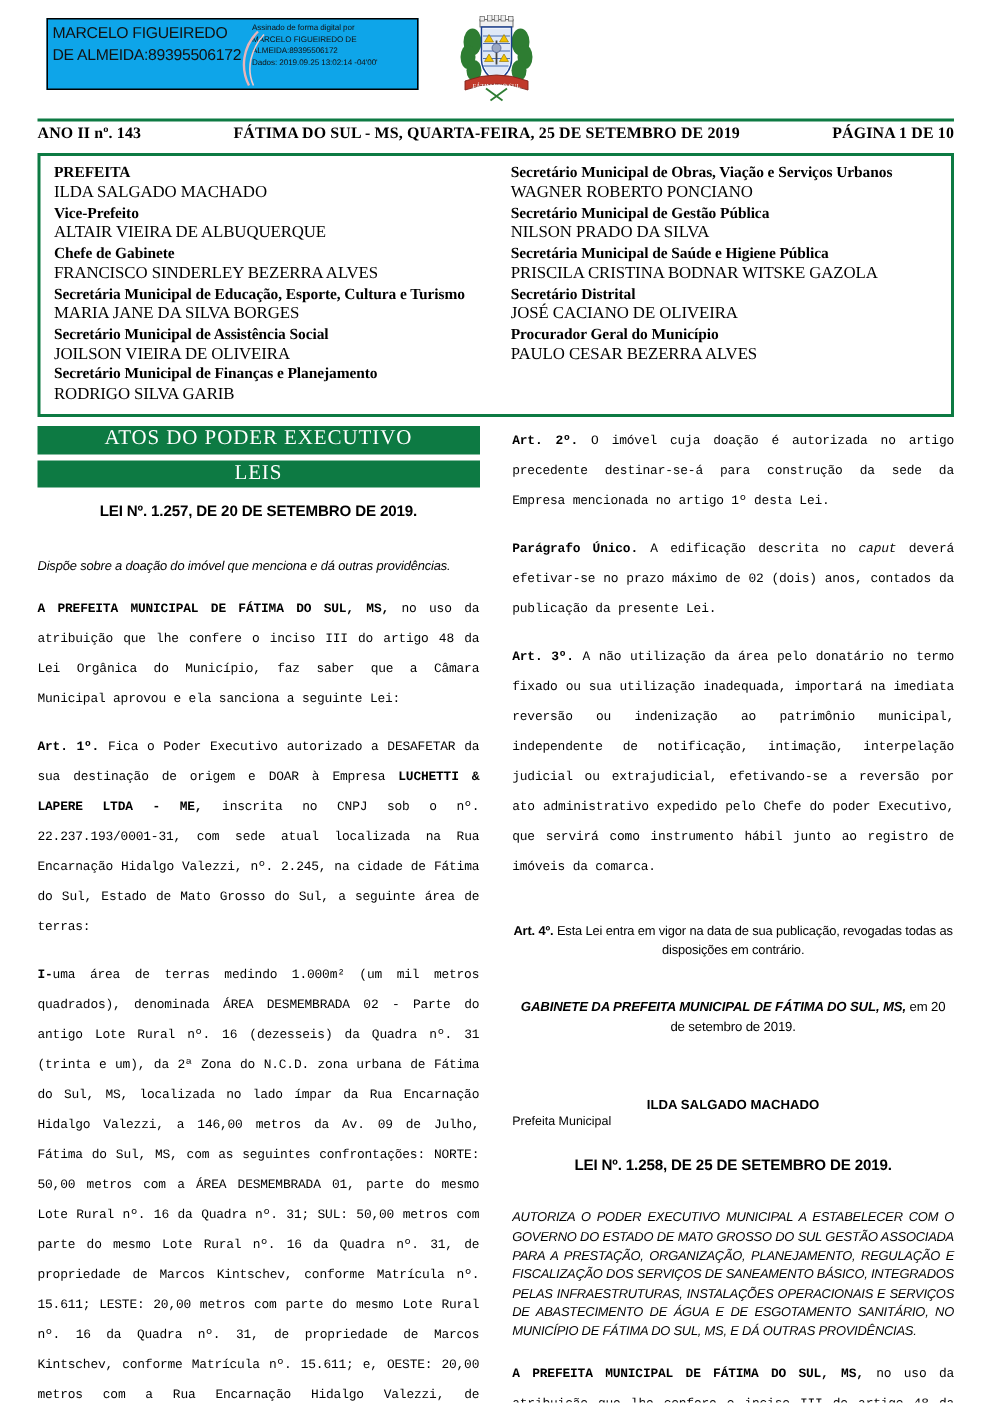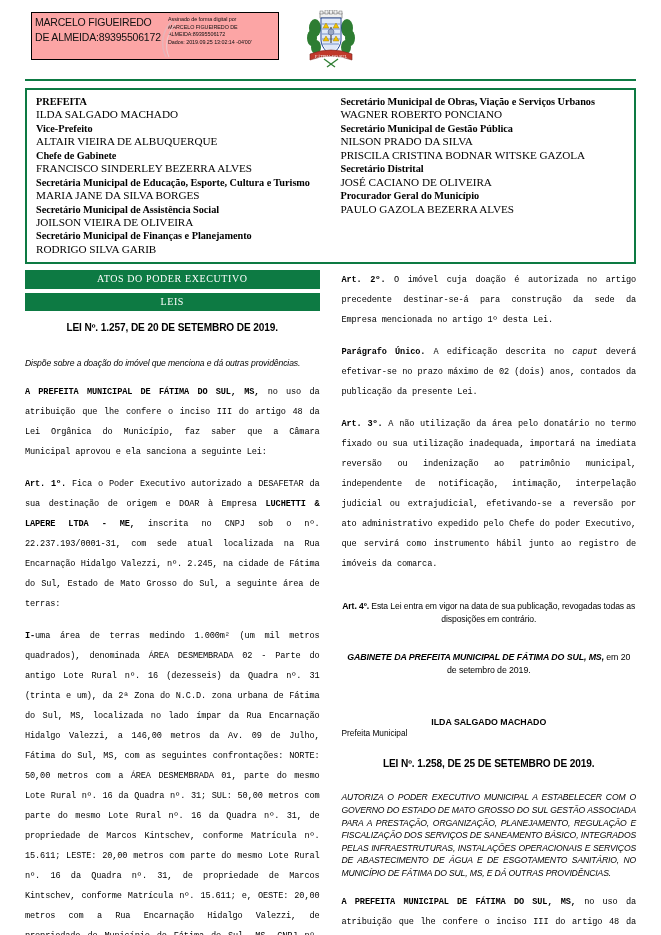--- a/index.html
+++ b/index.html
@@ -10,21 +10,21 @@
     color:#000;
     overflow:hidden;
   }
   .page{position:relative;width:661px;height:935px;box-sizing:border-box;padding:0 25px;}
 
   
   .topbar{position:relative;height:72px;}
   .sigbox{
     position:absolute;left:6px;top:12px;width:248px;height:48px;
     border:1px solid #000;box-sizing:border-box;display:flex;
-    background:#fca5a5;
+    background:#0ea5e9;
   }
   .sig-left{
     width:133px;padding:2px 2px 0 3px;box-sizing:border-box;
     font-family:"Liberation Sans",sans-serif;font-size:10.5px;line-height:14.5px;
     letter-spacing:-0.2px;color:#111;
   }
   .sig-right{
     flex:1;padding:3px 2px 0 3px;box-sizing:border-box;
     font-family:"Liberation Sans",sans-serif;font-size:5.4px;line-height:7.6px;
     color:#111;letter-spacing:-0.05px;
@@ -75,21 +75,21 @@
   }
 
   
   .cols{display:flex;margin-top:6px;}
   .col{width:50%;box-sizing:border-box;}
   .col.left{padding-right:11px;}
   .col.right{padding-left:11px;}
 
   .banner{
     background:#0d7a43;color:#fff;text-align:center;
-    font-size:10px;line-height:15.5px;letter-spacing:0.6px;
+    font-size:14px;line-height:15.5px;letter-spacing:0.6px;
     padding:1px 0 2px 0;margin-bottom:4px;
   }
   .banner.small{margin-bottom:10px;}
   .lawhead{
     font-family:"Liberation Sans",sans-serif;
     font-size:10.1px;font-weight:700;text-align:center;
     line-height:14px;margin:6px 0 0 0;letter-spacing:-0.1px;
   }
   .ementa{
     font-family:"Liberation Sans",sans-serif;
@@ -197,20 +197,25 @@
 
       <g stroke="#2e7d32" stroke-width="1.2" fill="none">
         <path d="M20 49 L31 57"></path>
         <path d="M34 49 L23 57"></path>
       </g>
     </svg>
   </div>
 
 
   <div class="rulebar"></div>
+  <div class="inforow">
+    <div class="info-ano">ANO II nº. 143</div>
+    <div class="info-mid">FÁTIMA DO SUL - MS, QUARTA-FEIRA, 25 DE SETEMBRO DE 2019</div>
+    <div class="info-pag">PÁGINA 1 DE 10</div>
+  </div>
 
   <div class="officials">
     <div class="offcol left">
       <div class="off-role">PREFEITA</div>
       <div class="off-name">ILDA SALGADO MACHADO</div>
       <div class="off-role">Vice-Prefeito</div>
       <div class="off-name">ALTAIR VIEIRA DE ALBUQUERQUE</div>
       <div class="off-role">Chefe de Gabinete</div>
       <div class="off-name">FRANCISCO SINDERLEY BEZERRA ALVES</div>
       <div class="off-role">Secretária Municipal de Educação, Esporte, Cultura e Turismo</div>
@@ -218,25 +223,26 @@
       <div class="off-role">Secretário Municipal de Assistência Social</div>
       <div class="off-name">JOILSON VIEIRA DE OLIVEIRA</div>
       <div class="off-role">Secretário Municipal de Finanças e Planejamento</div>
       <div class="off-name">RODRIGO SILVA GARIB</div>
     </div>
     <div class="offcol right">
       <div class="off-role">Secretário Municipal de Obras, Viação e Serviços Urbanos</div>
       <div class="off-name">WAGNER ROBERTO PONCIANO</div>
       <div class="off-role">Secretário Municipal de Gestão Pública</div>
       <div class="off-name">NILSON PRADO DA SILVA</div>
+      <div class="off-role">Secretária Municipal de Saúde e Higiene Pública</div>
       <div class="off-name">PRISCILA CRISTINA BODNAR WITSKE GAZOLA</div>
       <div class="off-role">Secretário Distrital</div>
       <div class="off-name">JOSÉ CACIANO DE OLIVEIRA</div>
       <div class="off-role">Procurador Geral do Município</div>
-      <div class="off-name">PAULO GAZOLA BEZERRA ALVES</div>
+      <div class="off-name">PAULO CESAR BEZERRA ALVES</div>
     </div>
   </div>
 
   <div class="cols">
 
     <div class="col left">
 
       <div class="banner">ATOS DO PODER EXECUTIVO</div>
       <div class="banner small">LEIS</div>
 

